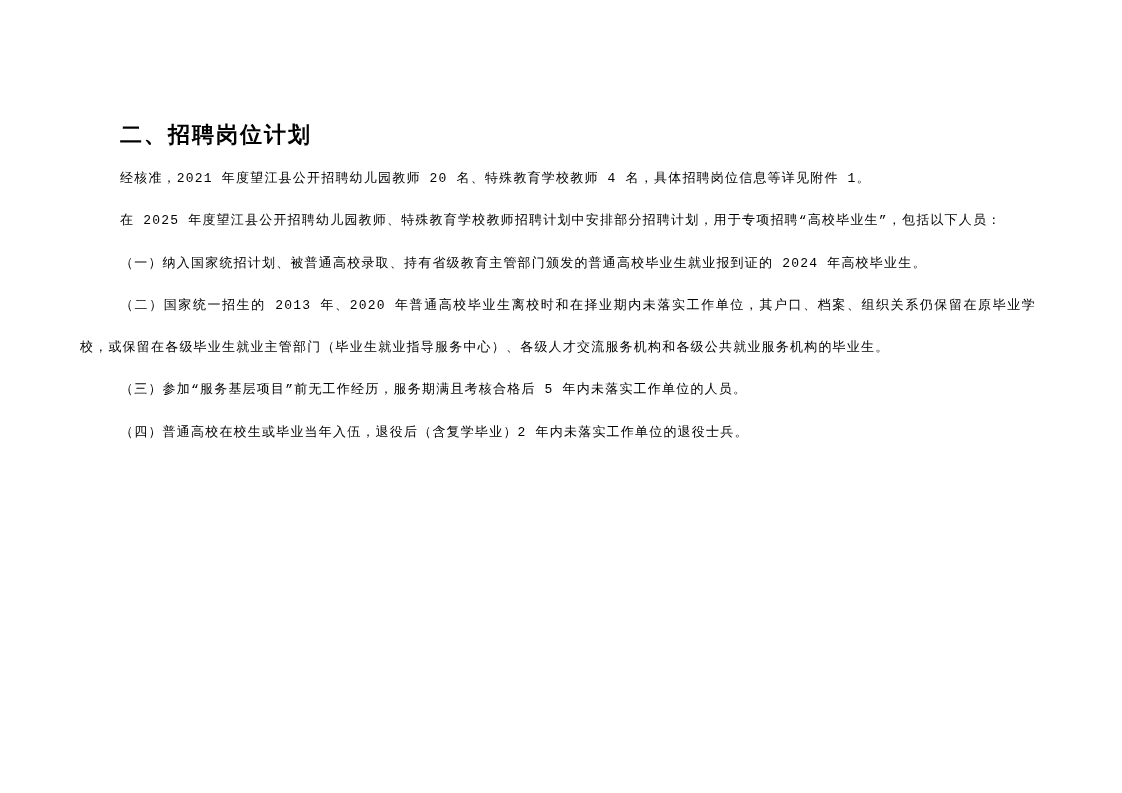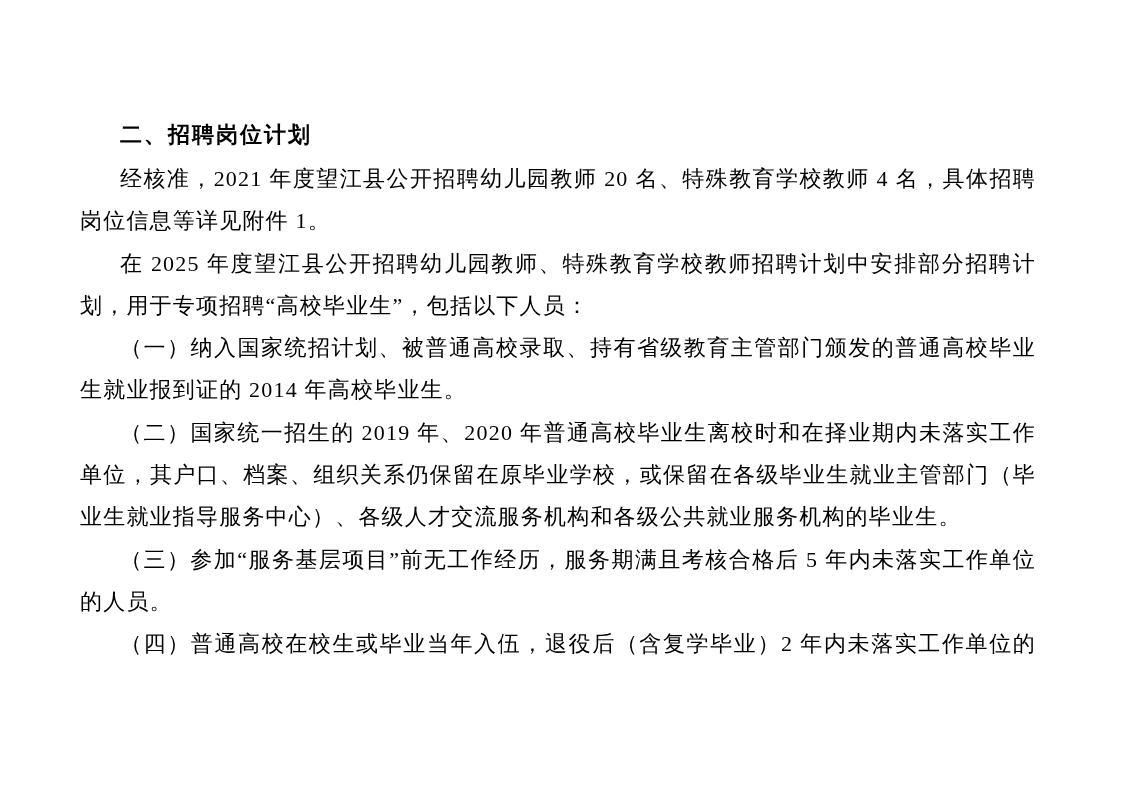--- a/index.html
+++ b/index.html
@@ -26,38 +26,38 @@
     padding-left: 40px;
     font-family: "Liberation Sans", sans-serif;
     font-weight: bold;
     font-size: 22px;
     line-height: 46px;
     letter-spacing: 2px;
     color: #000000;
   }
   .body-para {
     margin: 0;
-    font-family: Liberation Serif, serif;
-    font-size: 22px;
+    font-family: Liberation Mono, monospace;
+    font-size: 13px;
     line-height: 42.3px;
     text-indent: 40px;
     text-align: justify;
     text-align-last: left;
     letter-spacing: 1.2px;
     color: #000000;
   }
 </style>
 </head>
 <body>
 
 <div class="page">
   <div class="content">
     <h2 class="heading">二、招聘岗位计划</h2>
     <div id="paragraphs">
         <p class="body-para">经核准，2021 年度望江县公开招聘幼儿园教师 20 名、特殊教育学校教师 4 名，具体招聘岗位信息等详见附件 1。</p>
         <p class="body-para">在 2025 年度望江县公开招聘幼儿园教师、特殊教育学校教师招聘计划中安排部分招聘计划，用于专项招聘“高校毕业生”，包括以下人员：</p>
-        <p class="body-para">（一）纳入国家统招计划、被普通高校录取、持有省级教育主管部门颁发的普通高校毕业生就业报到证的 2014 年高校毕业生。</p>
-        <p class="body-para">（二）国家统一招生的 2019 年、2020 年普通高校毕业生离校时和在择业期内未落实工作单位，其户口、档案、组织关系仍保留在原毕业学校，或保留在各级毕业生就业主管部门（毕业生就业指导服务中心）、各级人才交流服务机构和各级公共就业服务机构的毕业生。</p>
+        <p class="body-para">（一）纳入国家统招计划、被普通高校录取、持有省级教育主管部门颁发的普通高校毕业生就业报到证的 2024 年高校毕业生。</p>
+        <p class="body-para">（二）国家统一招生的 2013 年、2020 年普通高校毕业生离校时和在择业期内未落实工作单位，其户口、档案、组织关系仍保留在原毕业学校，或保留在各级毕业生就业主管部门（毕业生就业指导服务中心）、各级人才交流服务机构和各级公共就业服务机构的毕业生。</p>
         <p class="body-para">（三）参加“服务基层项目”前无工作经历，服务期满且考核合格后 5 年内未落实工作单位的人员。</p>
         <p class="body-para">（四）普通高校在校生或毕业当年入伍，退役后（含复学毕业）2 年内未落实工作单位的退役士兵。</p>
       </div>
   </div>
 </div>
 
 </body></html>

